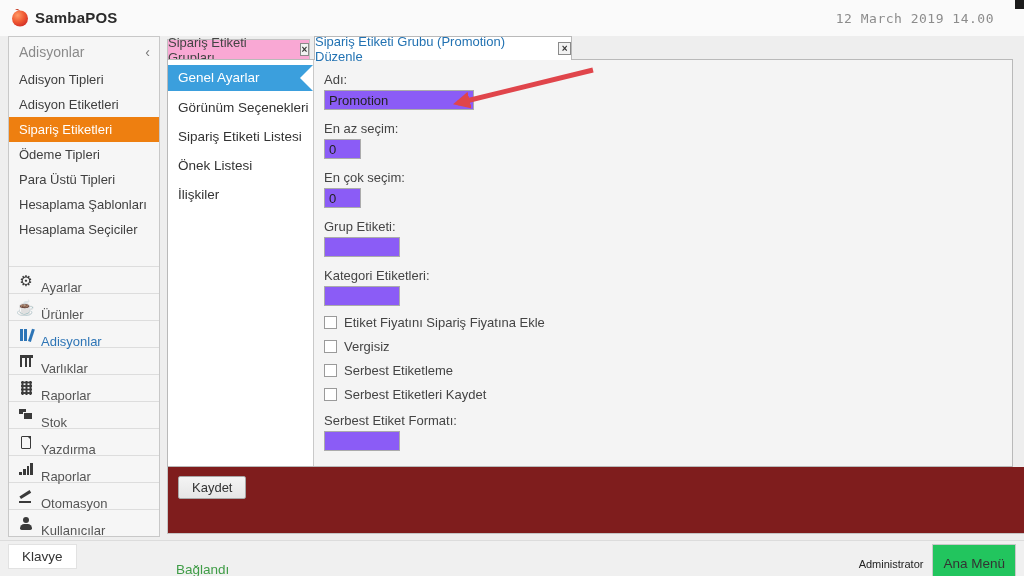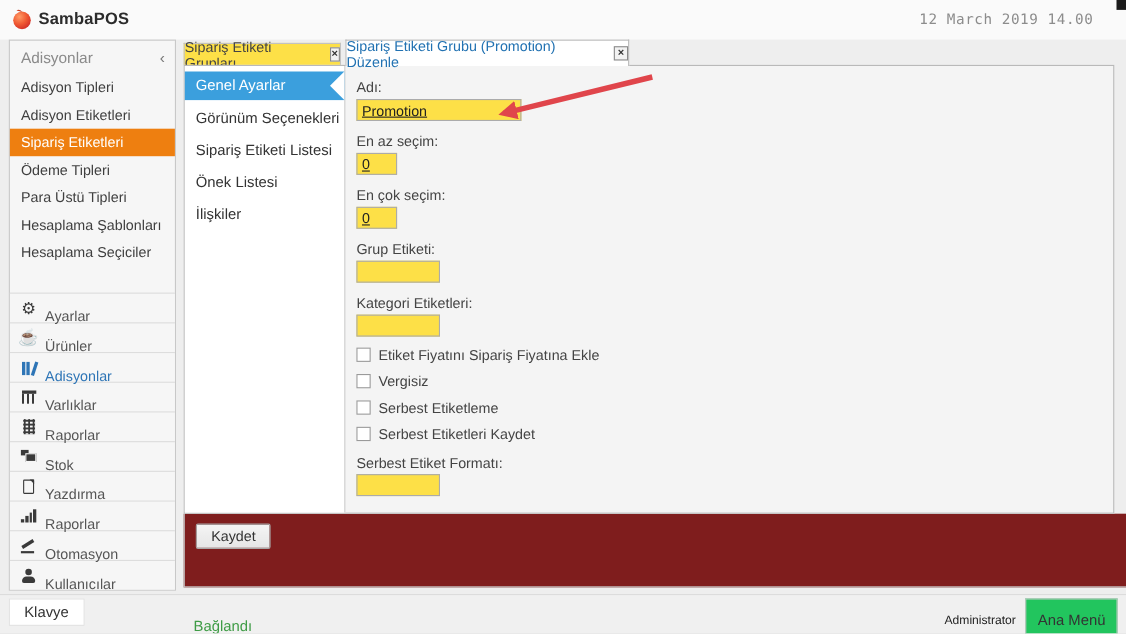--- a/index.html
+++ b/index.html
@@ -45,36 +45,36 @@
   .ic-chart i:nth-child(3){ height:9px; } .ic-chart i:nth-child(4){ height:12px; }
   .ic-pencil { width:14px; height:13px; }
   .ic-pencil i:nth-child(1){ position:absolute; left:2px; bottom:4px; width:12px; height:3px; background:#3a3a3a; transform:rotate(-32deg); transform-origin:left bottom; }
   .ic-pencil i:nth-child(2){ position:absolute; left:0; bottom:0; width:12px; height:2px; background:#3a3a3a; }
   .ic-user { width:12px; height:13px; }
   .ic-user i:nth-child(1){ position:absolute; left:3px; top:0; width:6px; height:6px; border-radius:50%; background:#3a3a3a; }
   .ic-user i:nth-child(2){ position:absolute; left:0; bottom:0; width:12px; height:6px; border-radius:5px 5px 2px 2px; background:#3a3a3a; }
 
   
   .tab { position:absolute; display:flex; align-items:center; justify-content:center; gap:7px; font-size:13px; cursor:pointer; }
-  .tab-inactive { left:167px; top:39px; width:143px; height:20px; background:#fde047; border:1px solid #c2c2c2; border-bottom:none; color:#444;gap:45px; }
+  .tab-inactive { left:167px; top:39px; width:143px; height:20px; background:#f9a8d4; border:1px solid #c2c2c2; border-bottom:none; color:#444;gap:45px; }
   .tab-active { left:314px; top:36px; width:258px; height:24px; background:#fff; border:1px solid #b9b9b9; border-bottom:none; color:#2272b2; z-index:2; }
   .tab-close { display:inline-flex; align-items:center; justify-content:center; width:13px; height:13px; border:1px solid #8a8a8a; background:#f2f2f2; font-size:10px; font-weight:bold; color:#333; line-height:1; cursor:pointer; }
 
   
   .content { position:absolute; left:167px; top:59px; width:846px; height:408px; background:#f4f4f4; border:1px solid #b9b9b9; z-index:1; }
   .editor-nav { position:absolute; left:0; top:0; width:146px; height:100%; background:#fff; border-right:1px solid #c9c9c9; }
   .nav-item { position:relative; height:25px; line-height:25px; margin:4px 0; padding-left:10px; font-size:13.5px; color:#333; cursor:pointer; white-space:nowrap; }
   .nav-item.active { height:26px; line-height:26px; margin:5px 0 4px; background:#3b9fdd; color:#fff; }
   .nav-notch { position:absolute; right:0; top:0; width:0; height:0; border-top:13px solid transparent; border-bottom:13px solid transparent; border-right:13px solid #fff; }
 
   
   .form-area { position:absolute; left:147px; top:0; right:0; bottom:0; padding:12px 0 0 9px; }
   .flabel { display:block; font-size:13px; color:#444; margin:11px 0 3px; }
   .flabel:first-child { margin-top:0; }
-  .txt { display:block; height:20px; border:1px solid #ababab; background:#fde047; padding:0 4px; font-size:13px; color:#222; font-family:"Liberation Sans", sans-serif;text-decoration:underline; }
+  .txt { display:block; height:20px; border:1px solid #ababab; background:#8b5cf6; padding:0 4px; font-size:13px; color:#222; font-family:"Liberation Sans", sans-serif; }
   .w-lg { width:150px; } .w-md { width:76px; } .w-sm { width:37px; }
   .cb-row { display:flex; align-items:center; margin-top:9px; }
   .cb { width:13px; height:13px; border:1px solid #9a9a9a; background:#fff; margin-right:7px; flex:none; cursor:pointer; }
   .cb-label { font-size:13px; color:#444; }
 
   
   .save-strip { position:absolute; left:167px; top:467px; width:908px; height:67px; background:#7f1d1d; border:1px solid #c5c5c5; border-top:none; }
   .btn-save { position:absolute; left:10px; top:9px; padding:3px 13px; font-size:13px; color:#333; background:linear-gradient(#f4f4f4,#e6e6e6); border:1px solid #a8a8a8; border-radius:2px; cursor:pointer; font-family:"Liberation Sans", sans-serif; }
 
   

